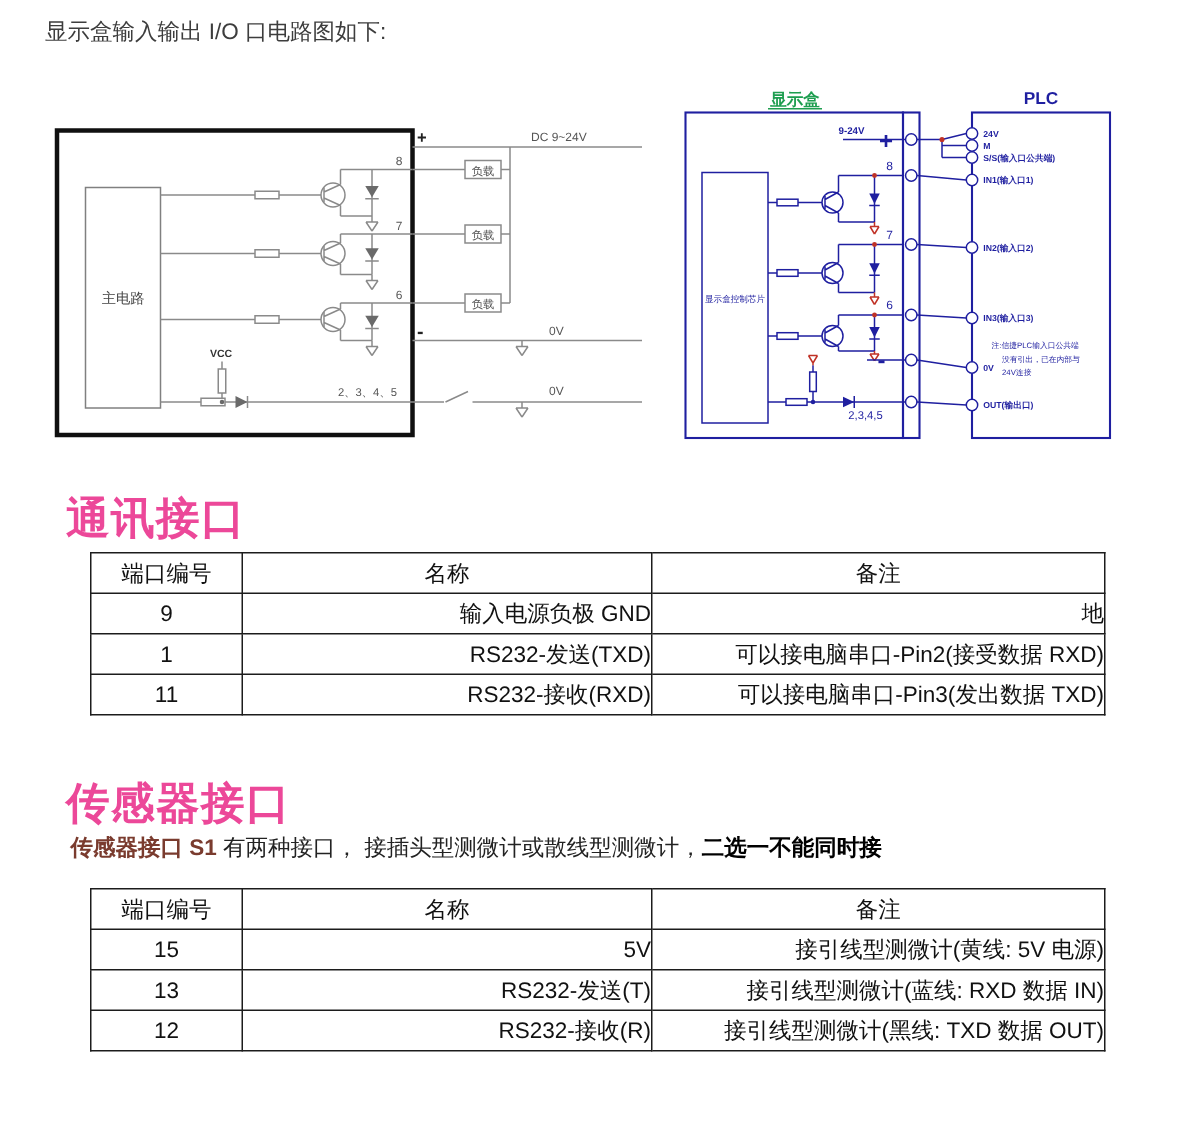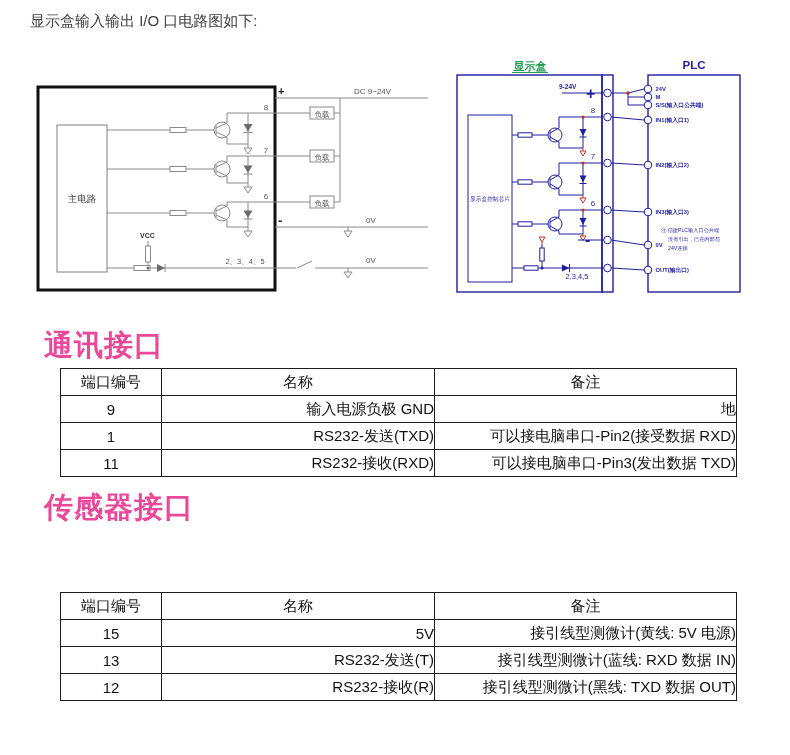--- a/index.html
+++ b/index.html
@@ -7,21 +7,21 @@
   .page{position:relative;width:790px;height:755px;background:#fff;overflow:hidden;}
   .caption{position:absolute;font-size:15px;color:#3d3d3d;white-space:nowrap;}
   .caption-left{left:30px;top:12px;}
   .caption-right{left:437px;top:17px;}
   .diagram-left{position:absolute;left:30px;top:80px;}
   .diagram-right{position:absolute;left:450px;top:58px;}
   svg text{font-family:"Liberation Sans",sans-serif;}
   .h{position:absolute;margin:12px;font-family:"Liberation Serif",serif;font-weight:700;
      font-size:29px;color:#ec4899;letter-spacing:1px;white-space:nowrap;}
   .comm-h{left:32px;top:314px;}
-  .sensor-h{left:32px;top:476px;}
+  .sensor-h{left:32px;top:504px;}
   .intro{position:absolute;left:47px;top:556px;margin:0;font-size:15px;white-space:nowrap;}
   .intro .lead{font-weight:700;color:#7a3b2e;}
   .intro .mid{color:#222;}
   .intro .tail{font-weight:700;color:#000;}
   table.t{position:absolute;border-collapse:collapse;table-layout:fixed;width:673px;
           font-size:15px;color:#111;}
   table.t1{left:60px;top:368px;}
   table.t2{left:60px;top:592px;}
   .t th,.t td{border:1.5px solid #1c1c1c;height:26px;padding:0;font-weight:400;vertical-align:middle;}
   .t th{text-align:center;}
@@ -257,20 +257,21 @@
     <tr>
       <td class="c">11</td>
       <td class="l">RS232-接收(RXD)</td>
       <td class="l">可以接电脑串口-Pin3(发出数据 TXD)</td>
     </tr>
   </tbody>
     </table>
 
   <h1 class="h sensor-h">传感器接口</h1>
 
+  <p class="intro"><span class="lead">传感器接口 S1</span><span class="mid"> 有两种接口， 接插头型测微计或散线型测微计，</span><span class="tail">二选一不能同时接</span></p>
 
   <table class="t t2">
     <tbody>
         <tr>
       <th class="colw1">端口编号</th>
       <th class="colw2">名称</th>
       <th class="colw3">备注</th>
     </tr>
     <tr>
       <td class="c">15</td>

